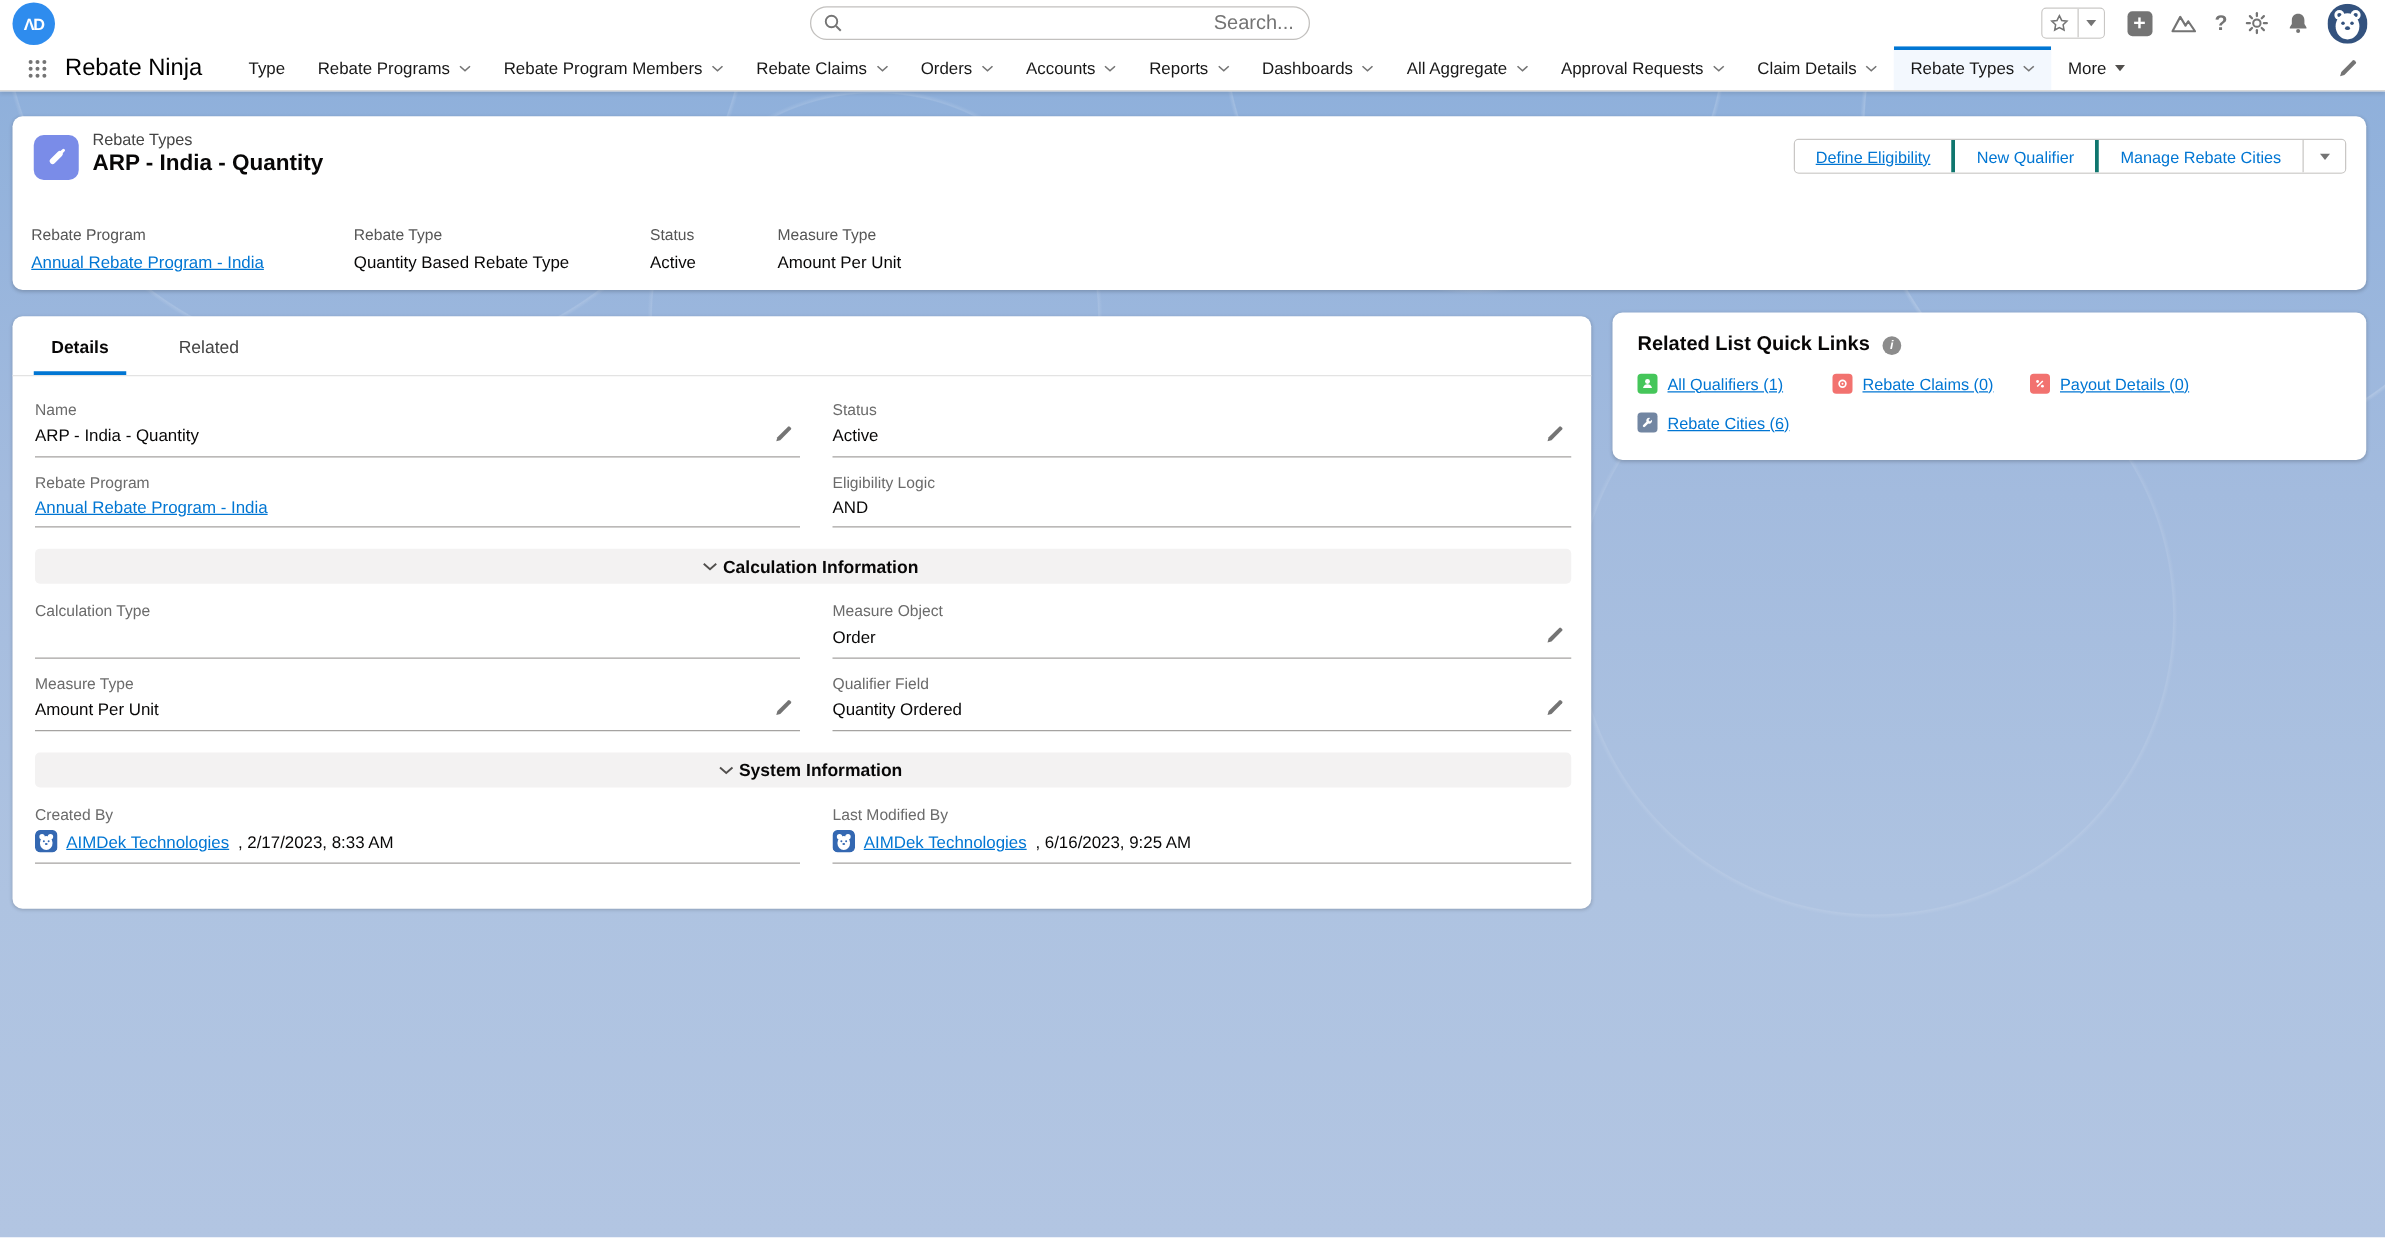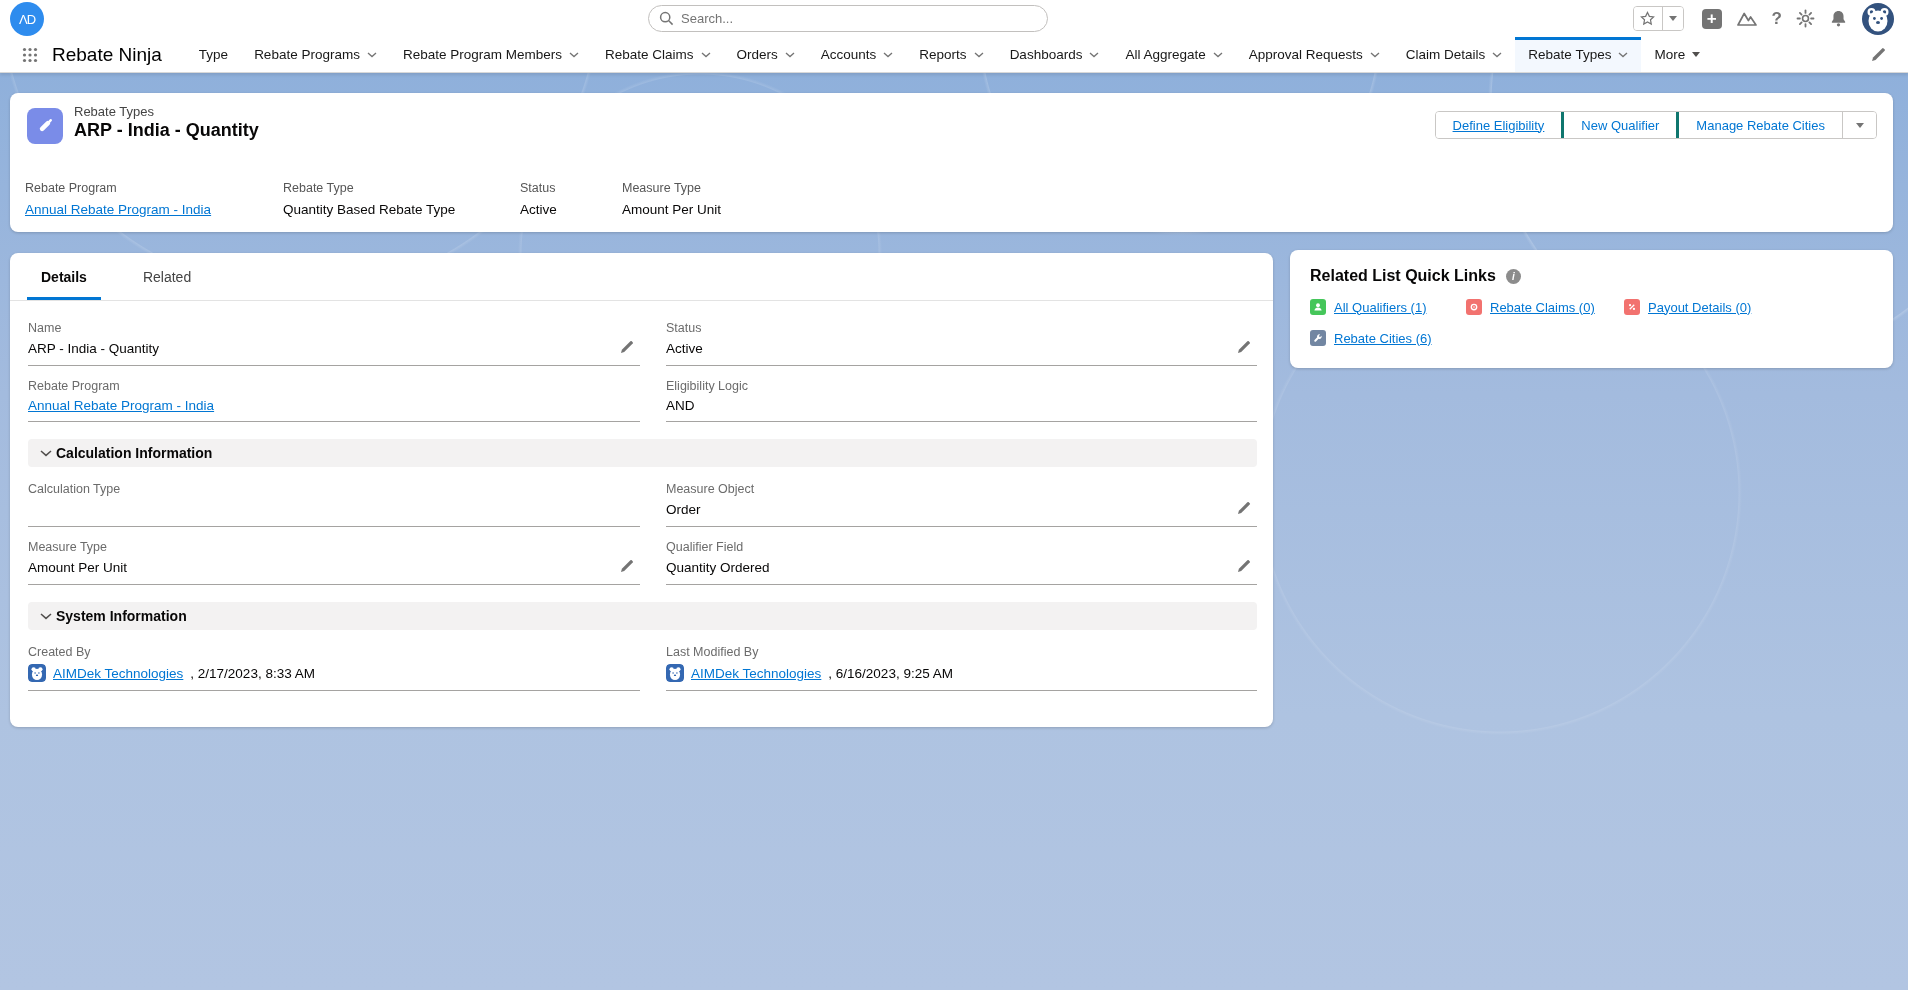--- a/index.html
+++ b/index.html
@@ -18,29 +18,30 @@
       radial-gradient(circle 200px at 1180px -40px, transparent 198px, rgba(255,255,255,.16) 199px, transparent 202px),
       radial-gradient(circle 300px at 300px -80px, transparent 298px, rgba(255,255,255,.14) 299px, transparent 302px),
       radial-gradient(circle 180px at 700px 180px, transparent 178px, rgba(255,255,255,.12) 179px, transparent 182px),
       radial-gradient(circle 240px at 1500px 420px, transparent 238px, rgba(255,255,255,.10) 239px, transparent 242px),
       linear-gradient(180deg, #8fb0db 0%, #a3bbde 35%, #aec3e1 70%, #b2c5e2 100%);
   }
   
   .topbar { position:absolute; left:0; top:0; width:100%; height:37px; background:#fff; z-index:6; }
   .logo {
     position:absolute; left:10px; top:2px; width:34px; height:34px; border-radius:50%;
-    background:#2e8cee; color:#fff; font-weight:normal; font-size:13px;
+    background:#2e8cee; color:#fff; font-weight:bold; font-size:13px;
     display:flex; align-items:center; justify-content:center; letter-spacing:-1px;
   }
   .search-wrap { position:absolute; left:648px; top:5px; width:400px; height:27px; }
   .search-wrap svg { position:absolute; left:11px; top:6px; }
   .search-input {
     width:100%; height:100%; border:1px solid #c2c0be; border-radius:14px;
-    padding:0 12px 0 32px; font-size:13px; color:#be185d; outline:none;
+    padding:0 12px 0 32px; font-size:16px; color:#be185d; outline:none;
     font-family:"Liberation Sans", sans-serif;
+    text-align:right;
   }
   .search-input::placeholder { color:#747474; }
   .topbar-right { position:absolute; right:14px; top:0; height:37px; display:flex; align-items:center; gap:14px; }
   .fav-combo { display:flex; border:1px solid #c9c7c5; border-radius:4px; height:25px; overflow:hidden; background:#fff; margin-right:4px; }
   .fav-combo .seg { display:flex; align-items:center; justify-content:center; width:28px; background:#fff; border:none; cursor:pointer; }
   .fav-combo .seg + .seg { border-left:1px solid #c9c7c5; width:21px; }
   .icon-btn { background:none; border:none; cursor:pointer; display:flex; align-items:center; justify-content:center; padding:0; }
   .plus-ic { width:20px; height:20px; background:#747474; border-radius:4px; position:relative; }
   .plus-ic::before { content:"+"; position:absolute; left:0; top:0; width:100%; height:100%; color:#fff; font-size:17px; line-height:19px; text-align:center; font-weight:bold; }
   .help-ic::before { content:"?"; font-size:17px; font-weight:bold; color:#747474; }
@@ -83,21 +84,21 @@
   .dtab { font-size:14px; color:#444; cursor:pointer; position:relative; height:100%; display:flex; align-items:center; padding:0 6px; }
   .dtab.sel { font-weight:bold; color:#080707; }
   .dtab.sel::after { content:""; position:absolute; left:-8px; right:-8px; bottom:0; height:3px; background:#0176d3; }
   .fields { display:grid; grid-template-columns:612px 591px; column-gap:26px; padding:20px 16px 0 18px; }
   .field { margin-bottom:13px; border-bottom:1px solid #a5a3a1; }
   .f-label { font-size:12.5px; color:#6b6b6b; }
   .f-value { display:flex; justify-content:space-between; align-items:center; padding:5px 2px 8px 0; font-size:13.5px; color:#080707; min-height:22px; }
   .pencil-btn { background:none; border:none; cursor:pointer; padding:0 4px; }
   .section-band {
     grid-column:1 / -1; background:#f3f2f2; border-radius:4px; height:28px; margin:4px 0 15px 0;
-    display:flex; align-items:center; gap:4px; padding-left:12px; cursor:pointer;
+    display:flex; align-items:center; gap:4px; padding-left:12px; cursor:pointer;justify-content:center;
   }
   .section-title { font-size:14px; font-weight:bold; color:#080707; }
   .userline { display:flex; align-items:center; gap:7px; }
   .userline .when { color:#080707; }
   
   .related-card { left:1290px; top:250px; width:603px; height:118px; }
   .rl-head { display:flex; align-items:center; gap:10px; padding:17px 20px 0 20px; }
   .rl-title { font-size:16px; font-weight:bold; color:#080707; }
   .info-ic { width:15px; height:15px; border-radius:50%; background:#8c8c8c; position:relative; cursor:pointer; border:none; }
   .info-ic::before { content:"i"; position:absolute; left:0; top:0; width:100%; height:100%; color:#fff; font-size:10px; font-weight:bold; line-height:15px; text-align:center; font-style:italic; }

